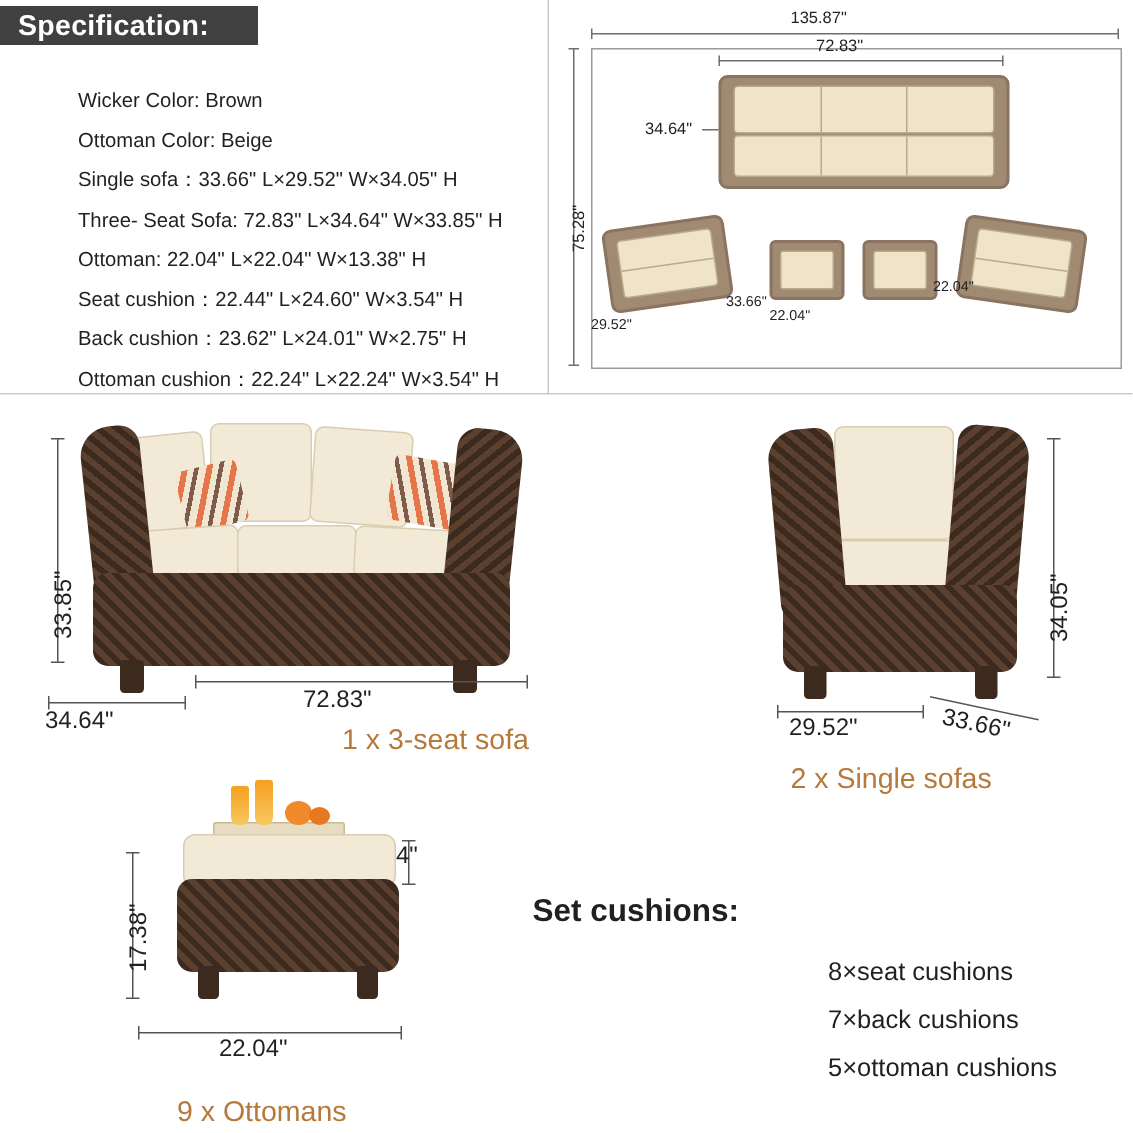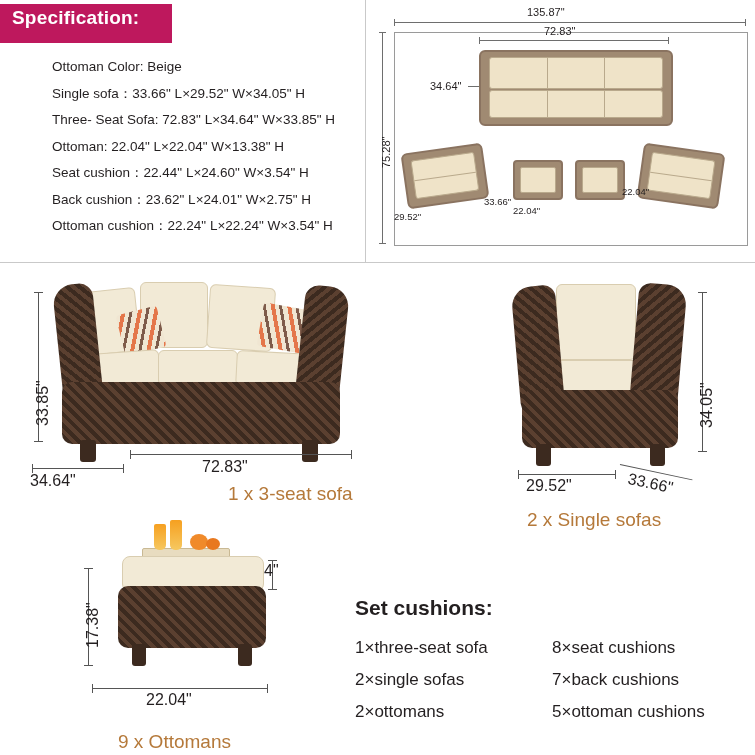--- a/index.html
+++ b/index.html
@@ -9,22 +9,22 @@
     font-family:"Liberation Sans", sans-serif;
     color:#231f20;
     position:relative;
     overflow:hidden;
   }
   .page{position:absolute;inset:0;}
 
   
   .spec-header{
     position:absolute;left:0;top:4px;
-    width:172px;height:39px;
-    background:#be185d;
+    width:172px;height:26px;
+    background:#404040;
   }
   .spec-header span{
     display:block;
     color:#ffffff;
     font-size:19px;
     font-weight:bold;
     padding:3px 0 0 12px;
     letter-spacing:.2px;
   }
   .spec-list{
@@ -146,20 +146,21 @@
 </head>
 <body>
 
 <div class="page">
 
   <div class="spec-header">
     <span>Specification:</span>
   </div>
 
   <ul class="spec-list">
+    <li>Wicker Color: Brown</li>
     <li>Ottoman Color: Beige</li>
     <li>Single sofa：33.66" L×29.52" W×34.05" H</li>
     <li>Three- Seat Sofa: 72.83" L×34.64" W×33.85" H</li>
     <li>Ottoman: 22.04" L×22.04" W×13.38" H</li>
     <li>Seat cushion：22.44" L×24.60" W×3.54" H</li>
     <li>Back cushion：23.62" L×24.01" W×2.75" H</li>
     <li>Ottoman cushion：22.24" L×22.24" W×3.54" H</li>
   </ul>
 
   <div class="div-v"></div>
@@ -306,24 +307,19 @@
     <div class="mlabel" style="left:168px;top:14px;">4"</div>
 
     <div class="mline h" style="left:-4px;top:140px;width:176px;"></div>
     <div class="mtick v" style="left:-4px;top:136px;"></div>
     <div class="mtick v" style="left:171px;top:136px;"></div>
     <div class="mlabel" style="left:50px;top:143px;">22.04"</div>
   </div>
   <div class="cap cap-ott">9 x Ottomans</div>
 
   <div class="set-title">Set cushions:</div>
-  <div class="set-col a">
-    <div>1×three-seat sofa</div>
-    <div>2×single sofas</div>
-    <div>2×ottomans</div>
-  </div>
   <div class="set-col b">
     <div>8×seat cushions</div>
     <div>7×back cushions</div>
     <div>5×ottoman cushions</div>
   </div>
 
 </div>
 
 </body></html>

